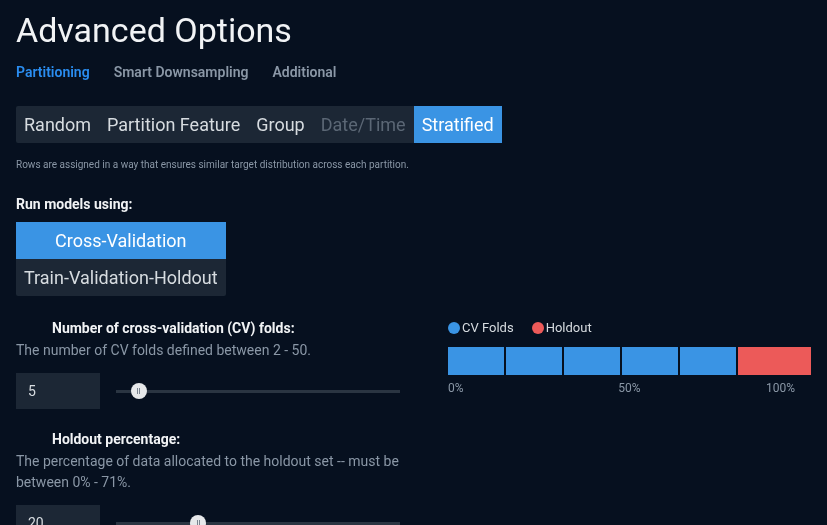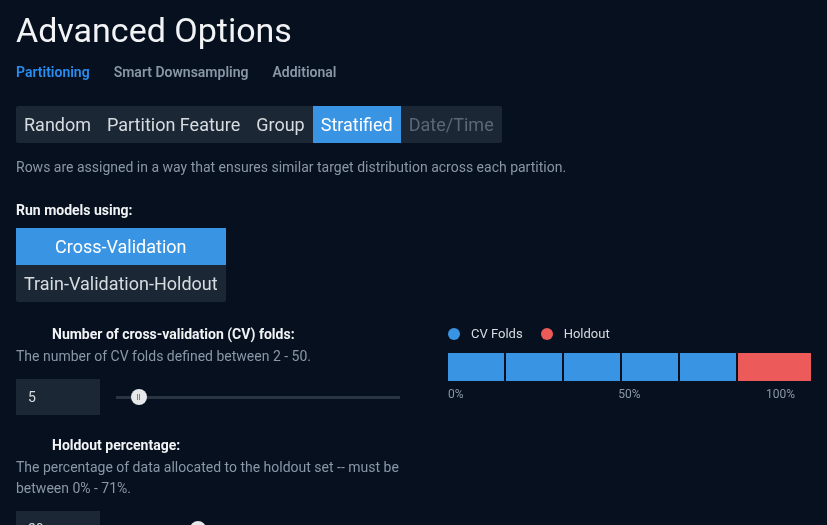--- a/index.html
+++ b/index.html
@@ -53,21 +53,21 @@
     color: #d7dce0;
     background: transparent;
     border: none;
     cursor: pointer;
     font-family: inherit;
   }
   .seg-btn.disabled { color: #5b6775; cursor: default; }
   .seg-btn.selected { background: #3a94e4; color: #ffffff; }
 
   .help-text {
-    font-size: 14px;
+    font-size: 10px;
     color: #8a97a6;
     margin-bottom: 24px;
     line-height: 1.5;
   }
 
   .two-col {
     display: flex;
     gap: 48px;
     align-items: flex-start;
   }
@@ -139,21 +139,21 @@
     background: #7a8490;
   }
 
   .legend {
     display: flex;
     gap: 18px;
     align-items: center;
     font-size: 13px;
     margin-bottom: 12px;
   }
-  .legend-item { display: flex; align-items: center; gap: 11px; color: #d7dce0; }
+  .legend-item { display: flex; align-items: center; gap: 2px; color: #d7dce0; }
   .swatch { width: 12px; height: 12px; border-radius: 50%; }
   .sw-cv { background: #3a94e4; }
   .sw-ho { background: #ec5a59; }
 
   .part-bar {
     position: relative;
     height: 28px;
     width: 100%;
     display: flex;
     background: #3a94e4;
@@ -190,22 +190,22 @@
   <div class="tabs">
     <div class="tab active">Partitioning</div>
     <div class="tab">Smart Downsampling</div>
     <div class="tab">Additional</div>
   </div>
 
   <div class="seg-group">
     <button class="seg-btn">Random</button>
     <button class="seg-btn">Partition Feature</button>
     <button class="seg-btn">Group</button>
+    <button class="seg-btn disabled">Date/Time</button>
     <button class="seg-btn selected">Stratified</button>
-    <button class="seg-btn disabled">Date/Time</button>
   </div>
   <div class="help-text">Rows are assigned in a way that ensures similar target distribution across each partition.</div>
 
   <div class="section-label">Run models using:</div>
   <div class="seg-group" style="margin-bottom:24px;flex-direction:column;">
     <button class="seg-btn selected">Cross-Validation</button>
     <button class="seg-btn">Train-Validation-Holdout</button>
   </div>
 
   <div class="two-col">

